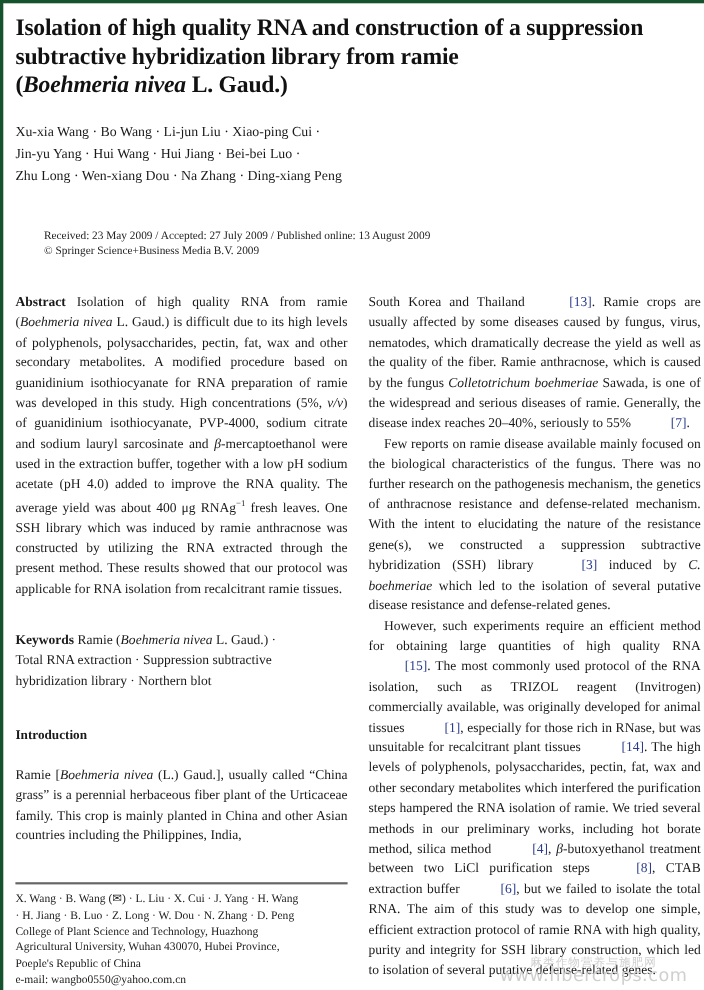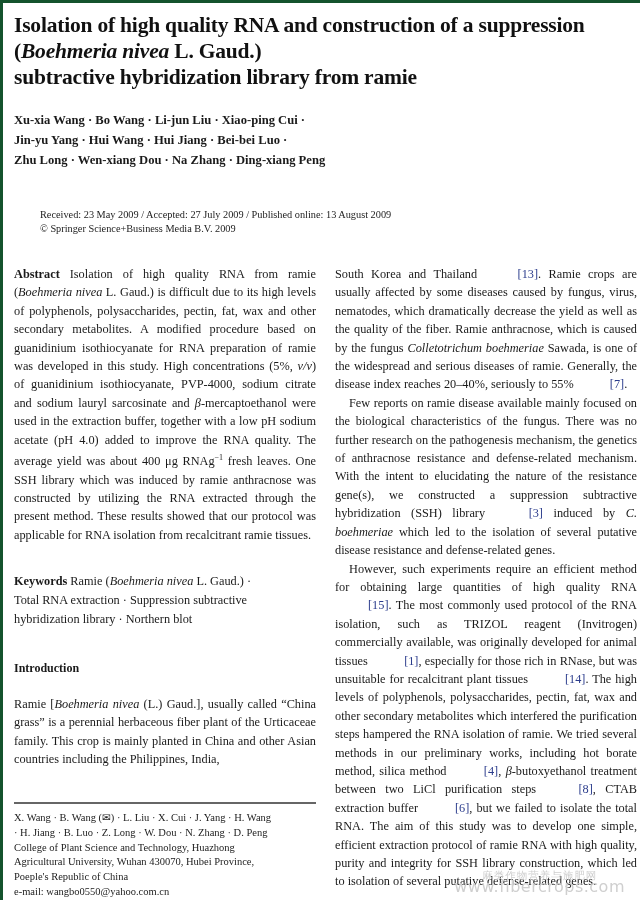--- a/index.html
+++ b/index.html
@@ -4,21 +4,21 @@
 <style>
   html, body { margin: 0; padding: 0; background: #ffffff; }
   body { width: 640px; height: 900px; overflow: hidden; position: relative;
          font-family: "Liberation Serif", "DejaVu Serif", serif; color: #1a1a1a; }
   .page { position: absolute; left: 0; top: 0; width: 638px; height: 898px;
           border: 3px solid #14532d; background: #fff; }
   .title { position: absolute; left: 11px; top: 9px; width: 600px;
            font-weight: bold; font-size: 21.5px; line-height: 26px; letter-spacing: -0.2px; color: #111; }
   .title .sub { display: block; }
   .authors { position: absolute; left: 11px; top: 107px; width: 400px;
-             font-weight: bold; font-size: 12.6px; line-height: 20px; color: #1a1a1a; }
+             font-weight: normal; font-size: 12.6px; line-height: 20px; color: #1a1a1a; }
   .dates { position: absolute; left: 11px; top: 205px; width: 500px;
            font-size: 10.3px; line-height: 13.5px; color: #222; margin-left: 26px; }
   .col { position: absolute; top: 262px; width: 302px; font-size: 12.3px; line-height: 18.4px;
          text-align: justify; color: #1a1a1a; }
   .col-left { left: 11px; }
   .col-right { left: 332px; }
   .col p { margin: 0; }
   .lbl { font-weight: bold; }
   .cite { color: #2b3c8c; padding-left: 33px; }
   .keywords { position: absolute; left: 11px; top: 569px; width: 302px;
@@ -35,22 +35,22 @@
   .watermark .cn { letter-spacing: 1px; text-align: center; }
   .watermark .url { font-size: 16px; letter-spacing: 0.5px; }
 </style>
 </head>
 <body>
 
 <div class="page">
 
   <h1 class="title" style="margin:0;">
     <span class="sub">Isolation of high quality RNA and construction of a suppression</span>
+    <span class="sub">subtractive hybridization library from ramie</span>
     <span class="sub"><span>(</span><i>Boehmeria nivea</i><span> L. Gaud.)</span></span>
-    <span class="sub">subtractive hybridization library from ramie</span>
   </h1>
 
   <div class="authors">
     <div>Xu-xia Wang · Bo Wang · Li-jun Liu · Xiao-ping Cui ·</div>
     <div>Jin-yu Yang · Hui Wang · Hui Jiang · Bei-bei Luo ·</div>
     <div>Zhu Long · Wen-xiang Dou · Na Zhang · Ding-xiang Peng</div>
   </div>
 
   <div class="dates">
     <div>Received: 23 May 2009 / Accepted: 27 July 2009 / Published online: 13 August 2009</div>

